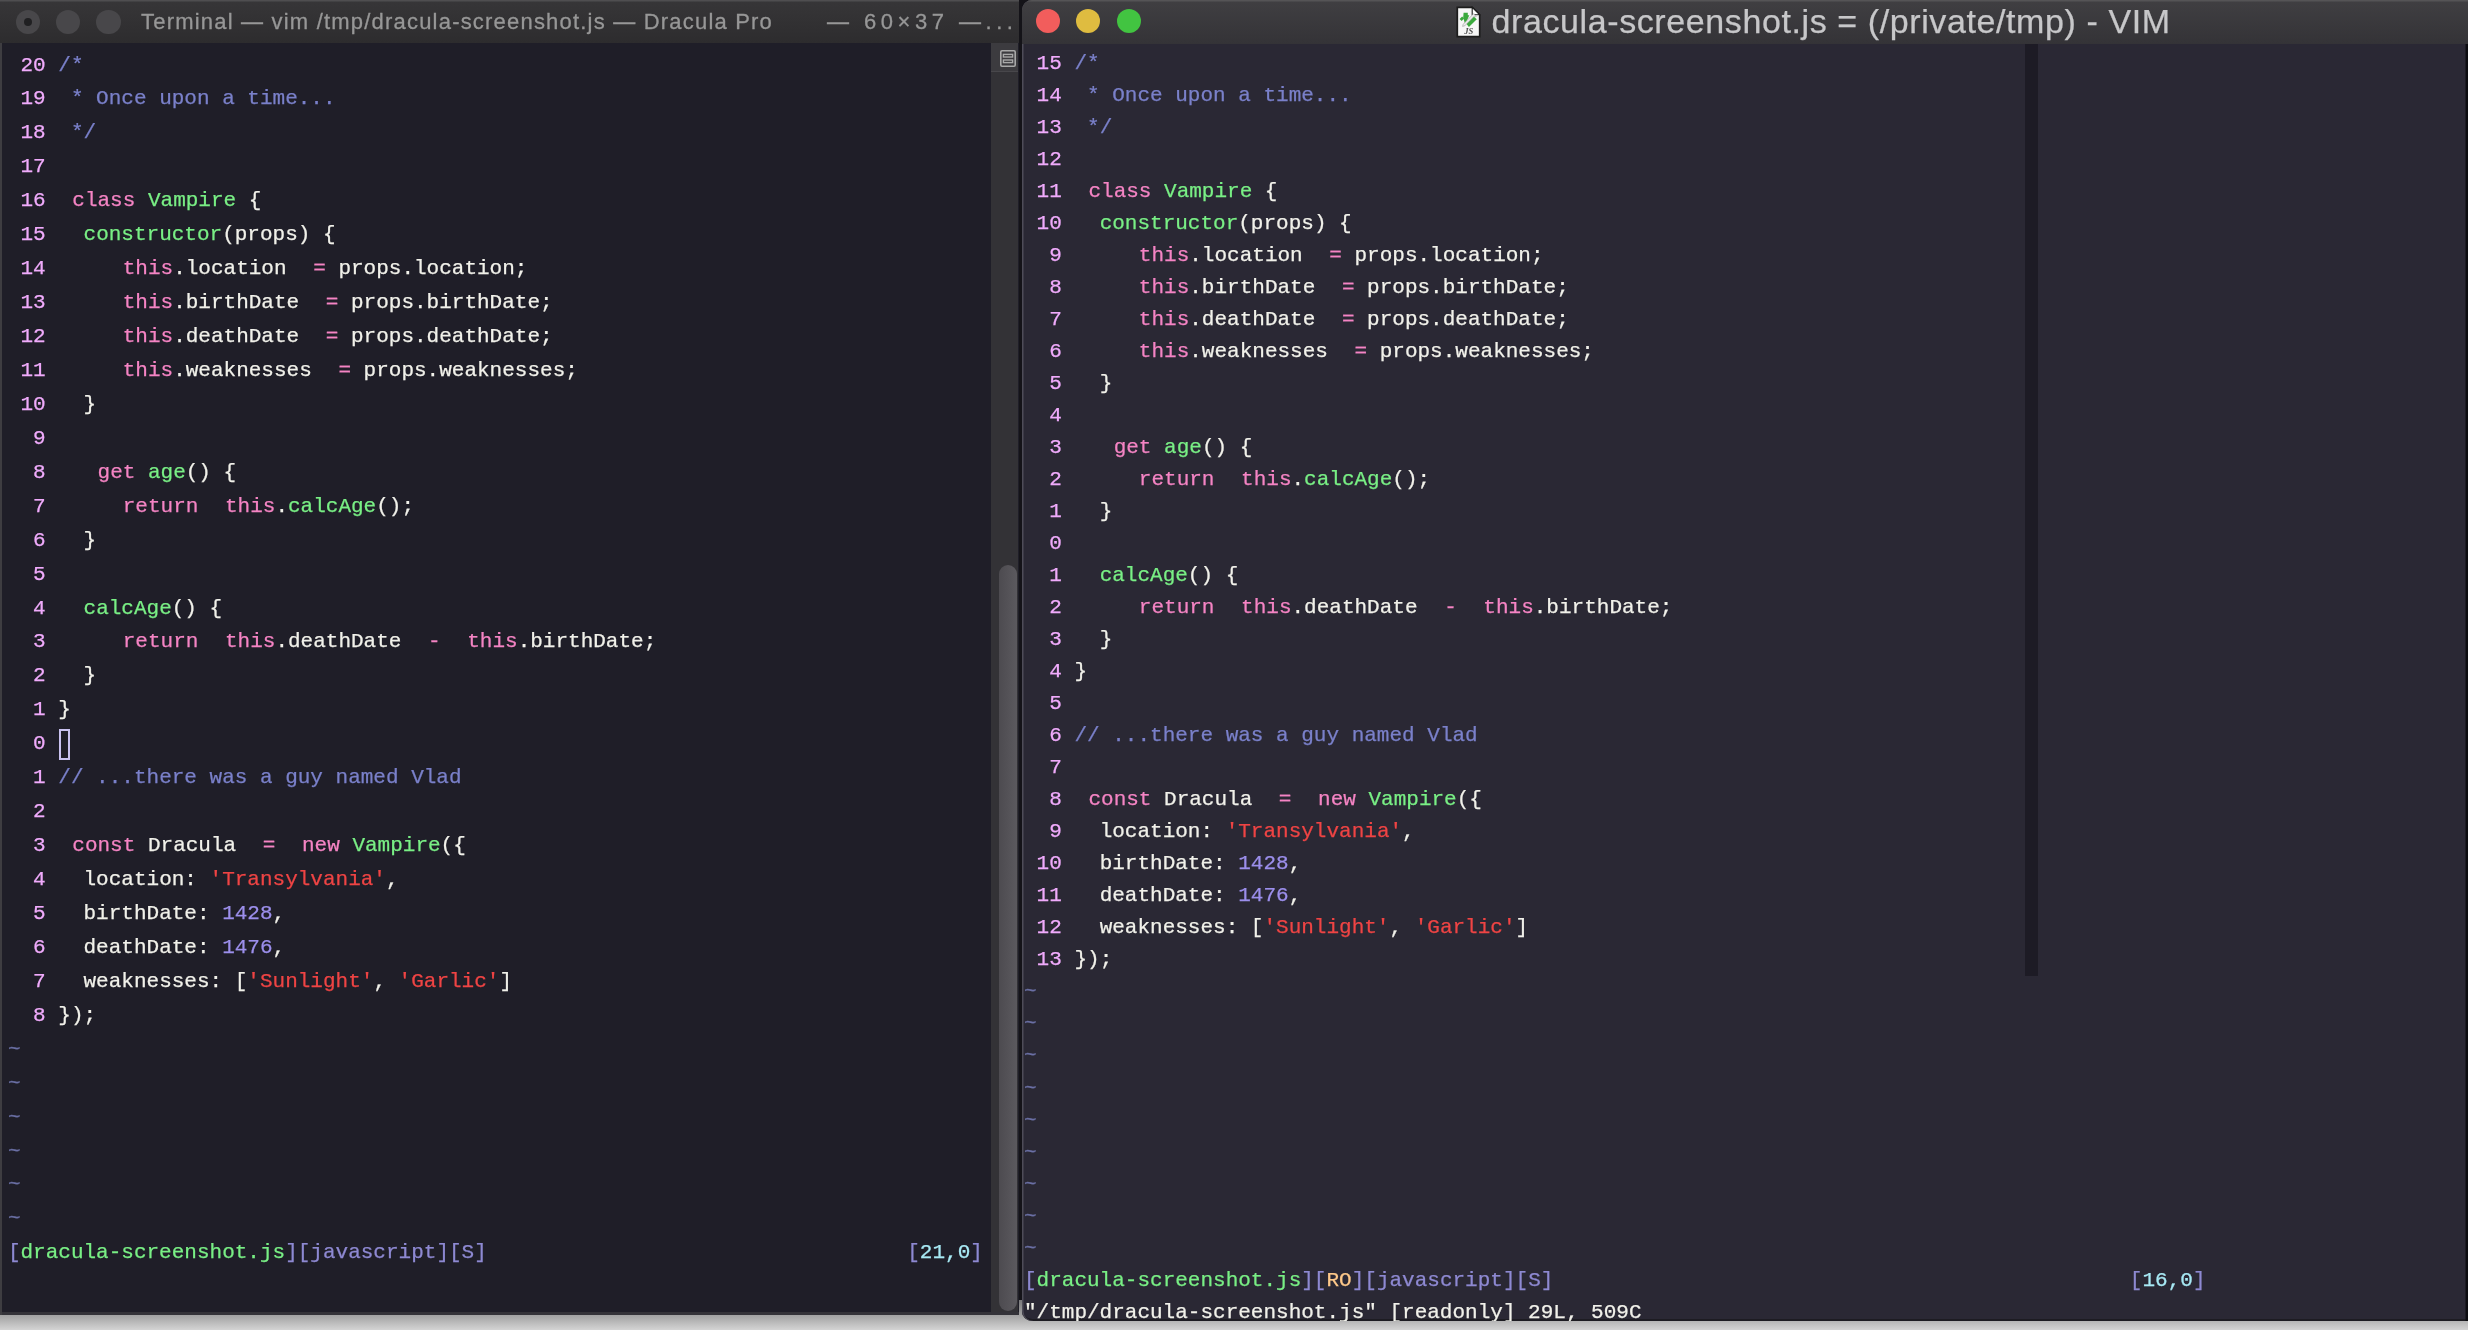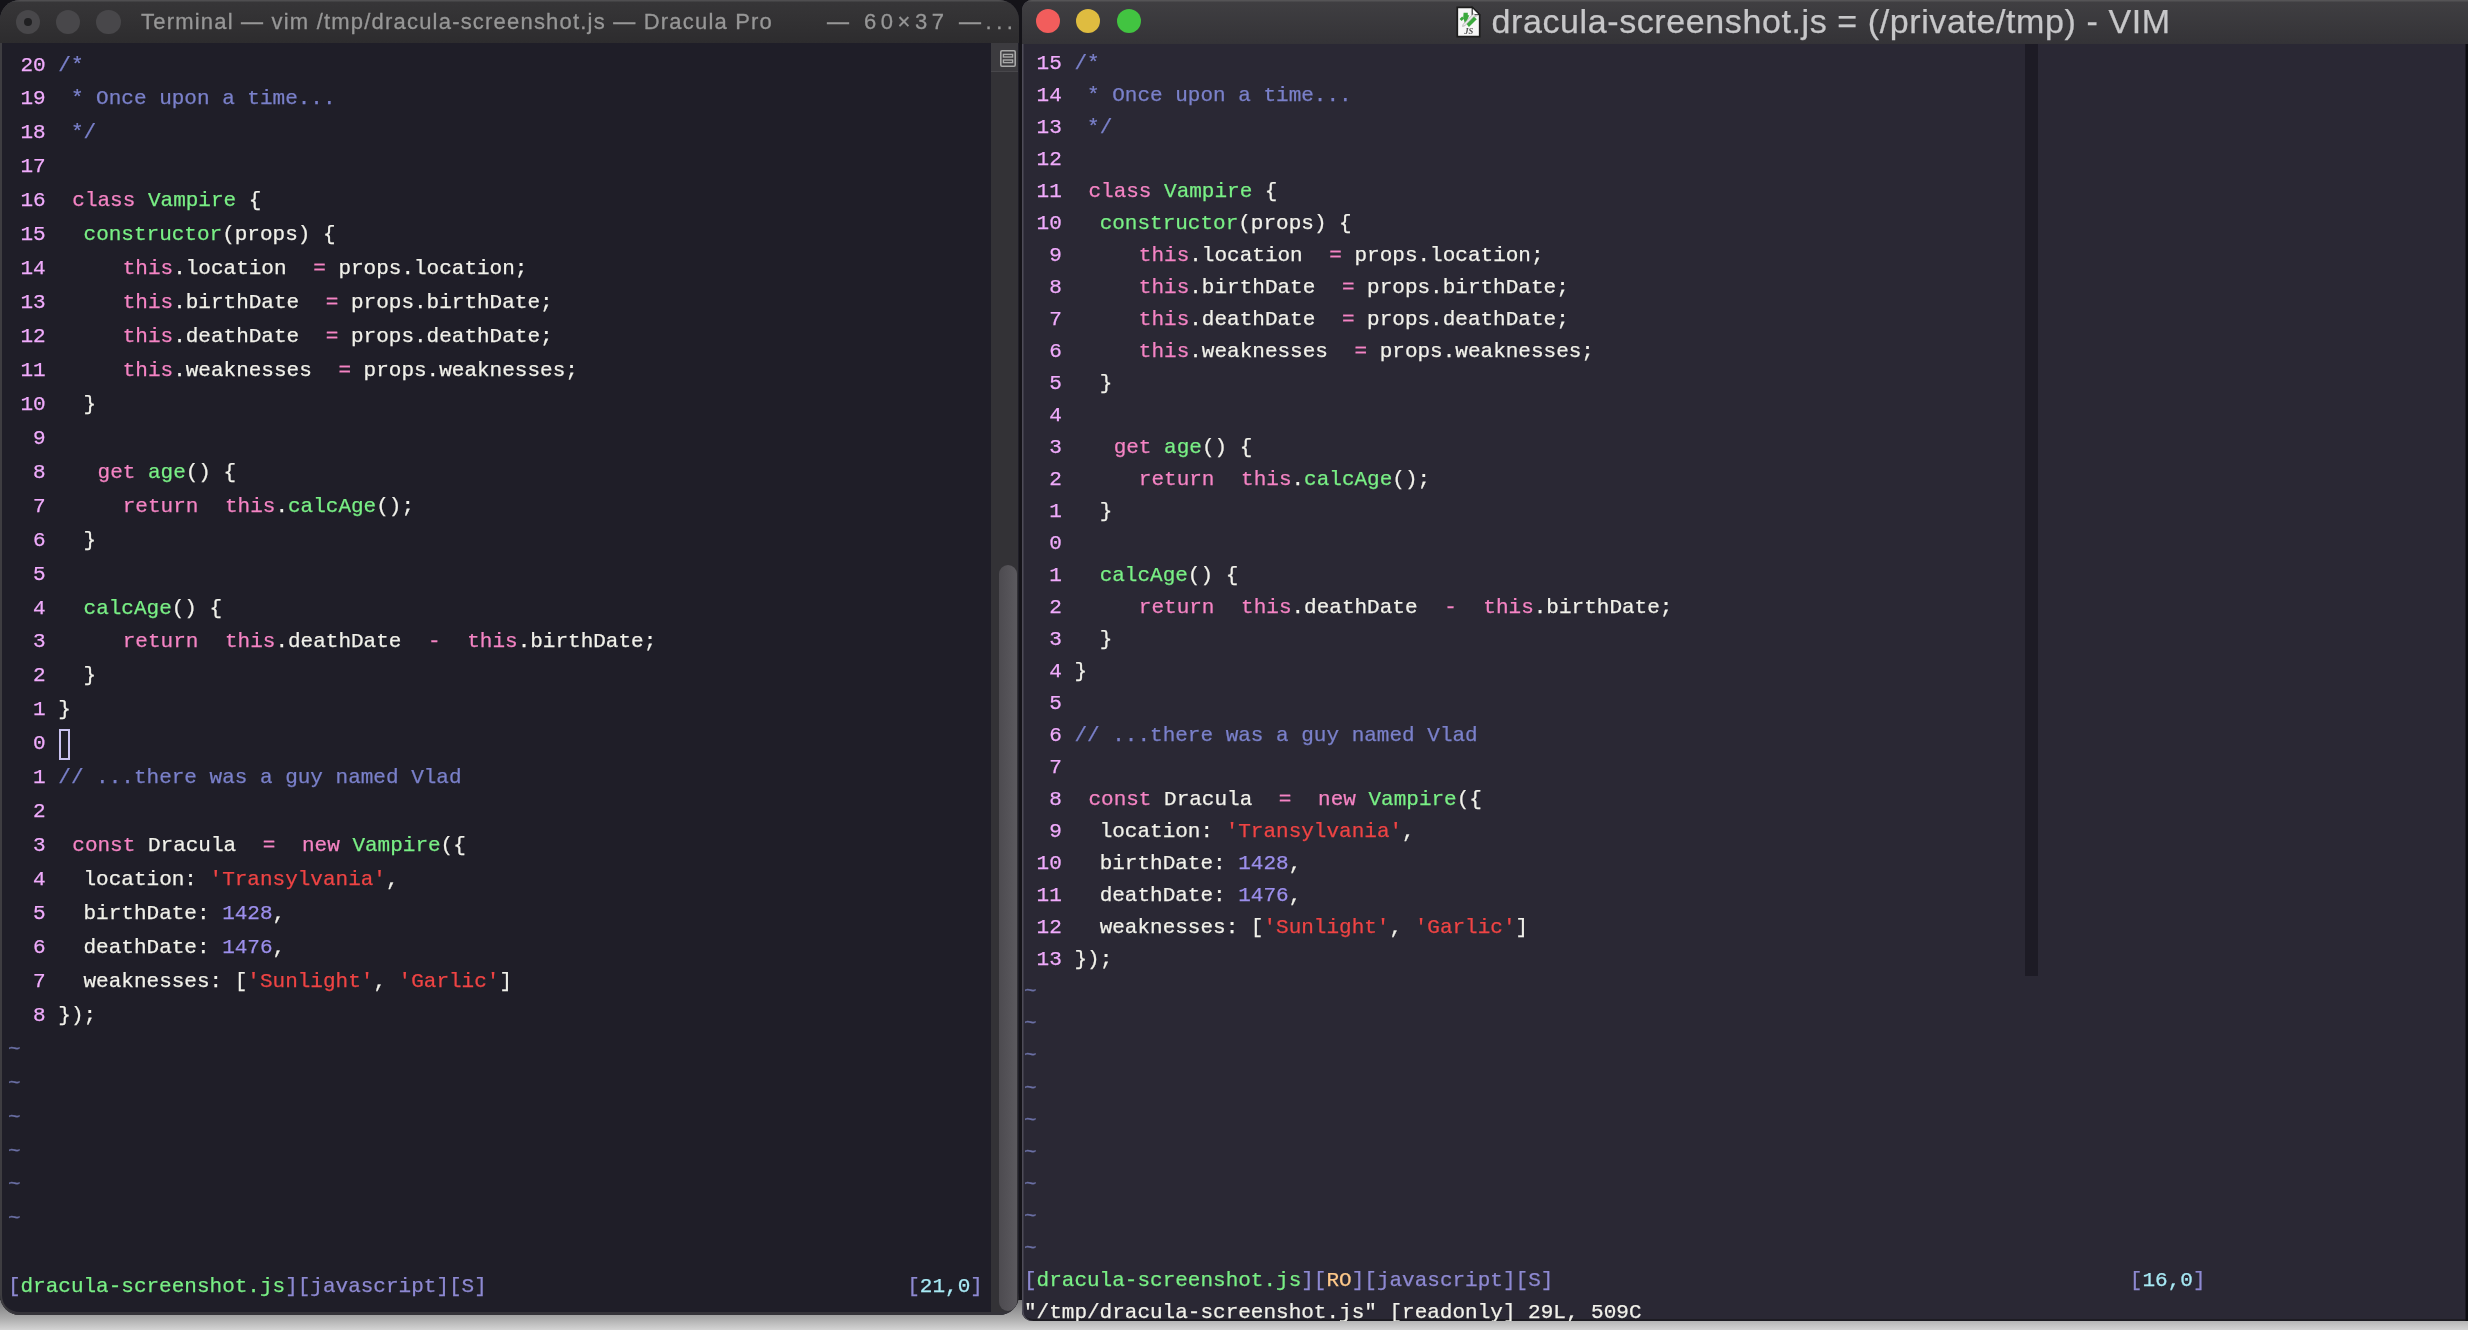--- a/index.html
+++ b/index.html
@@ -3,21 +3,21 @@
 <style>
   * { margin:0; padding:0; box-sizing:border-box; }
   html,body { width:2468px; height:1330px; overflow:hidden; background:#141318; }
   .mono { font-family:"Liberation Mono", monospace; font-size:21px; color:#f1f1ea; -webkit-text-stroke:0.25px currentColor; }
   
   #desk { position:absolute; left:0; top:1300px; width:2468px; height:30px;
           background:linear-gradient(#78787a 0%, #ababab 60%, #d4d4d4 100%); }
 
   
   #term { position:absolute; left:0; top:0; width:1019px; height:1315px;
-          border-radius:20px; overflow:hidden; background:#1f1e28;
+          border-radius:0; overflow:hidden; background:#1f1e28;
           box-shadow: inset 2px 0 0 #3e3d41, inset 0 -3px 0 #343339; }
   #term .tbar { position:absolute; left:0; top:0; width:100%; height:43px;
           background:linear-gradient(#373638,#2d2c2e); box-shadow: inset 0 1.5px 0 #4f4e50; }
   #term .tl { position:absolute; top:9.8px; width:24.5px; height:24.5px; border-radius:50%; background:#48474a; }
   #term .tl.b1 { left:15.9px; }
   #term .tl.b2 { left:55.6px; }
   #term .tl.b3 { left:96.4px; }
   #term .tl.b1::after { content:""; position:absolute; left:8.2px; top:8.2px; width:8px; height:8px; border-radius:50%; background:#202022; }
   #term .ttitle { position:absolute; left:0; top:0; width:100%; height:43px; line-height:43px;
           font-family:"Liberation Sans",sans-serif; font-size:22px; font-weight:400;
@@ -42,21 +42,21 @@
   .k { color:#f584c4;margin-left:14px; }
   .g { color:#79ef85; }
   .c { color:#7a80ca; }
   .y { color:#ef4444; }
   .p { color:#9c8fec; }
   .lv { color:#8e89d2; }
   .sg { color:#79ef85; }
   .cy { color:#a8eaf5; }
   .or { color:#ffc98a; }
 
-  #tstatus { position:absolute; top:1236.4px; left:7.9px; width:983px; height:33.94px; line-height:33.94px;margin-top:34px; }
+  #tstatus { position:absolute; top:1236.4px; left:7.9px; width:983px; height:33.94px; line-height:33.94px; }
   #tstatus .r { position:absolute; right:8px; top:0; }
 
   
   #vim { position:absolute; left:1021.5px; top:0; width:1446.5px; height:1321px;
           border-radius:10px 0 0 10px; overflow:hidden; background:#2a2834;
           box-shadow: inset 1.5px 0 0 #4e4c58, inset -2.5px 0 0 #0c0c10, inset 0 -2px 0 #1d1c22; }
   #vim .tbar { position:absolute; left:0; top:0; width:100%; height:43.5px;
           background:linear-gradient(#403f42,#343337); box-shadow: inset 0 1.5px 0 #555456; }
   #vim .tl { position:absolute; top:9px; width:24px; height:24px; border-radius:50%; }
   #vim .b1 { left:14.5px; background:#f25d5c; }

